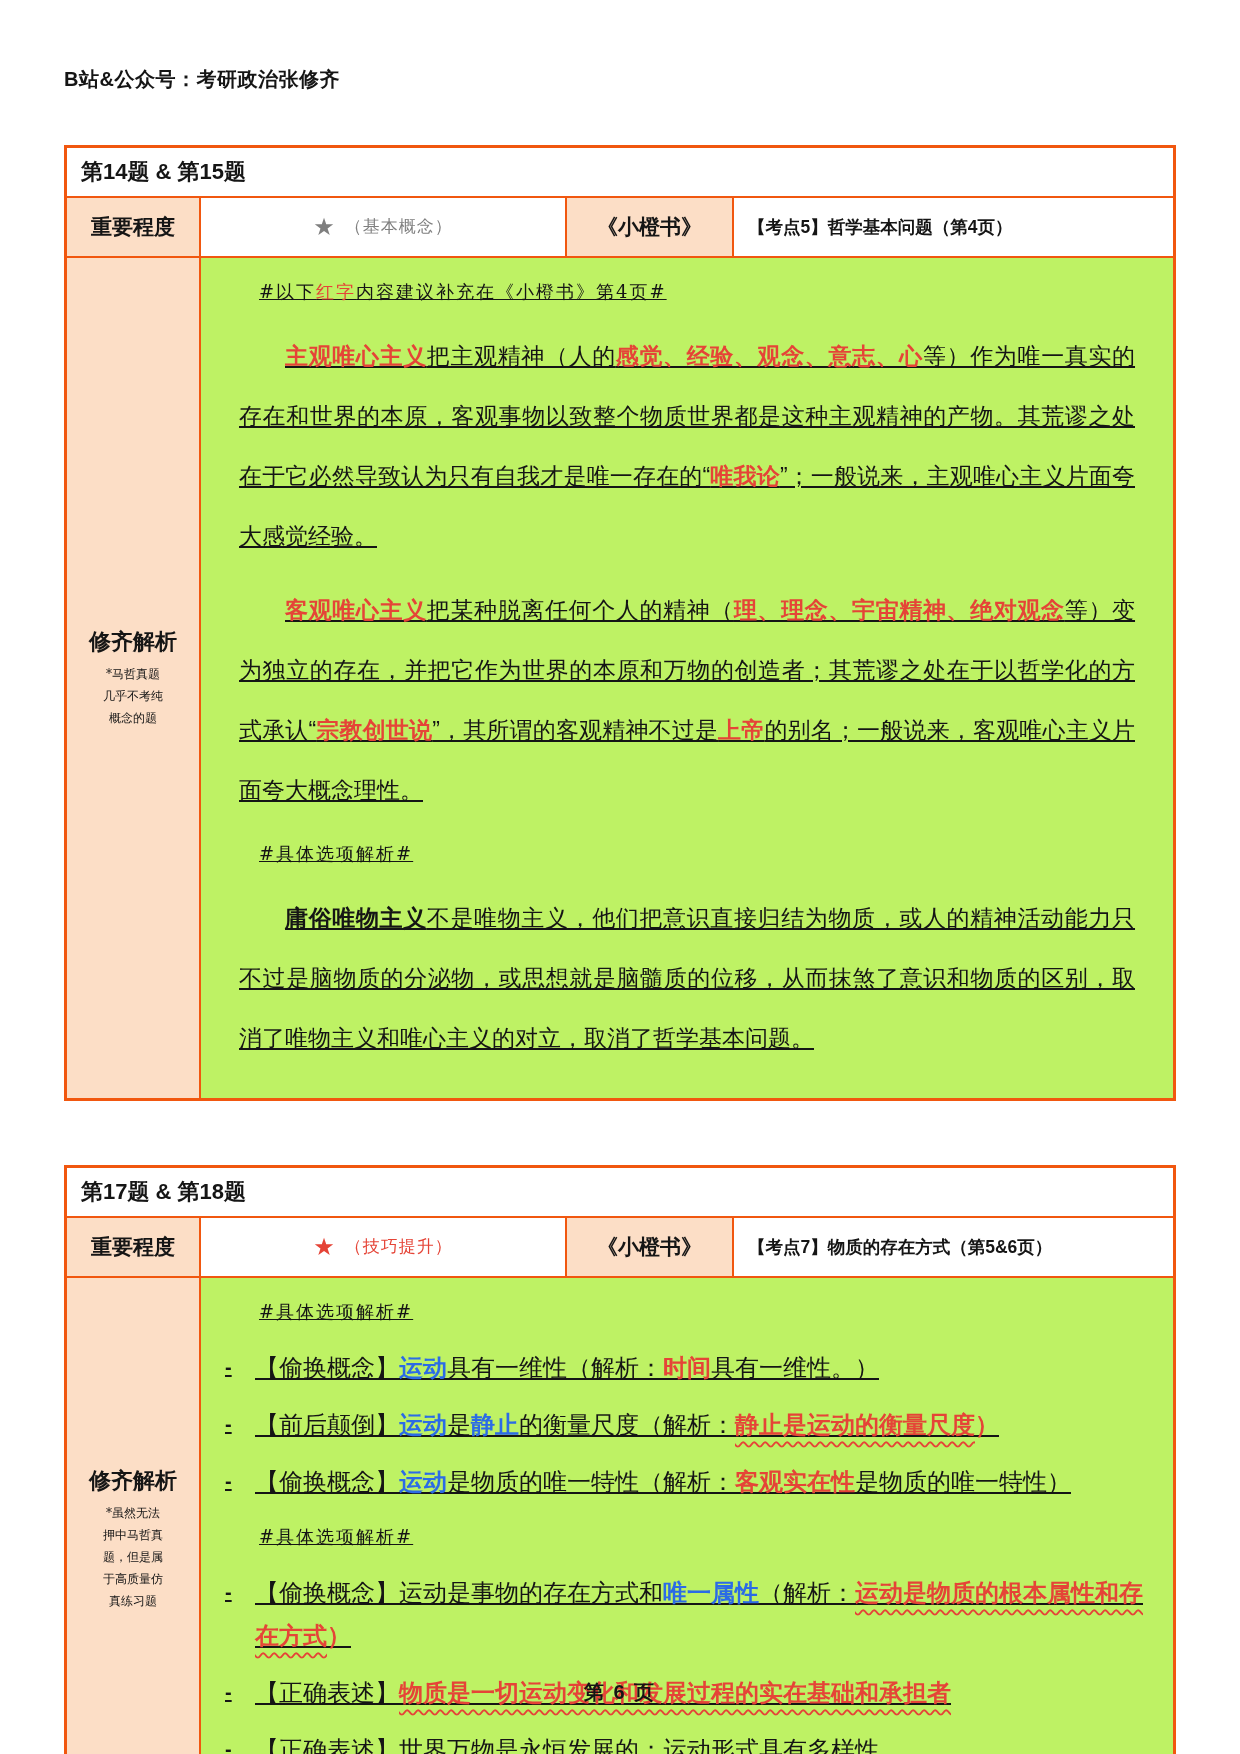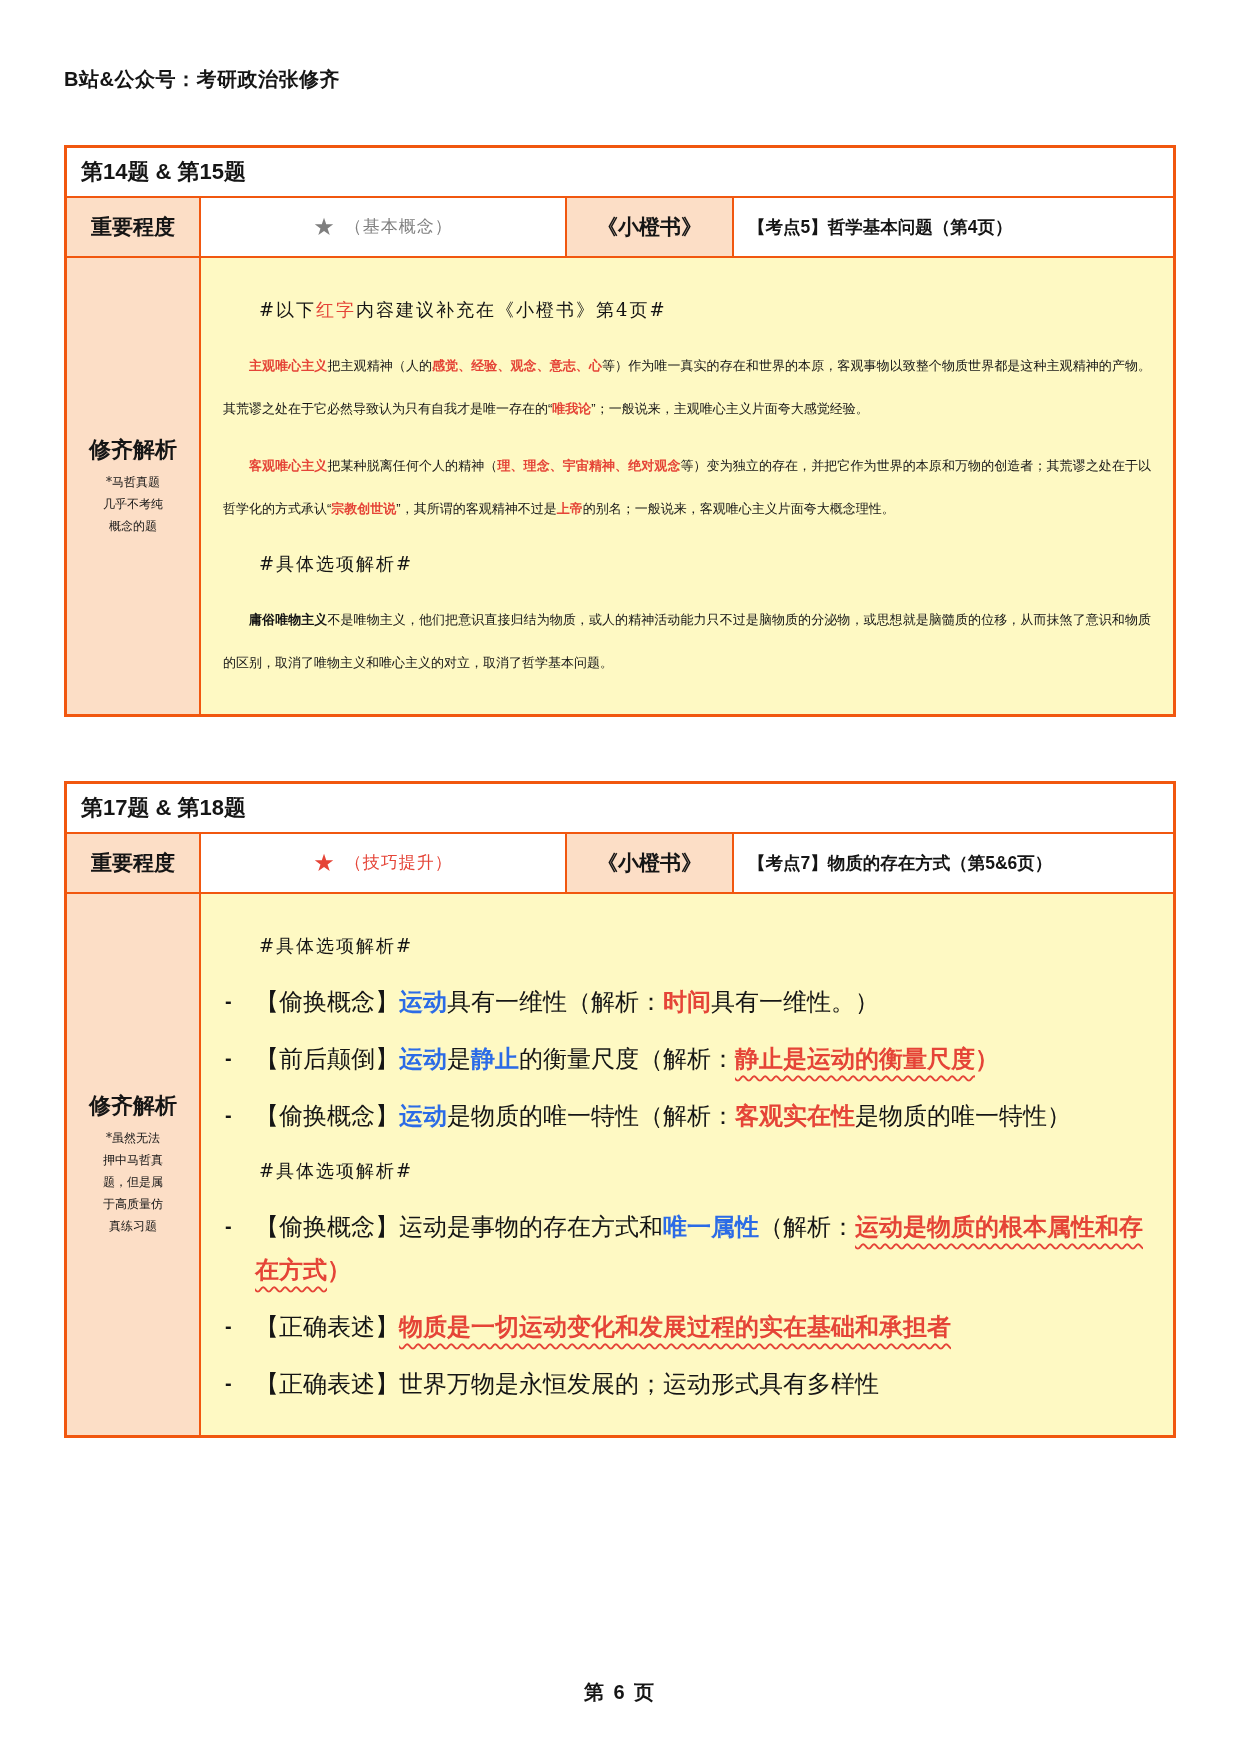--- a/index.html
+++ b/index.html
@@ -43,28 +43,28 @@
     font-size:17.5px;font-weight:bold;padding:12px 14px;min-height:58px;
   }
 
   .analysis{flex-direction:column;justify-content:center;padding:10px 4px;}
   .an-title{font-size:22px;font-weight:bold;}
   .an-note{
     font-family:"DejaVu Serif","Liberation Serif",serif;font-weight:normal;
     font-size:12px;white-space:pre-line;text-align:center;line-height:1.85;margin-top:6px;
   }
 
-  .content-cell{background:#fef9c3;padding:20px 22px 16px 22px;}
+  .content-cell{background:#bef264;padding:2px 22px 16px 22px;text-decoration:underline;}
 
   .p-hand{
     font-family:"DejaVu Serif","Liberation Serif",serif;
     font-size:18px;letter-spacing:2px;line-height:40px;margin:12px 0 12px 0;text-indent:2em;
   }
   .p-para{
-    font-size:13px;line-height:43px;text-indent:2em;text-align:justify;margin:14px 0;
+    font-size:23px;line-height:60px;text-indent:2em;text-align:justify;margin:14px 16px;
   }
   .p-bullet{display:flex;margin:14px 0;}
   .bullet-marker{flex:0 0 32px;font-weight:bold;font-size:20px;line-height:43px;padding-left:2px;}
   .bullet-content{flex:1;font-size:24px;line-height:43px;text-align:left;}
 
   .run-red{color:var(--red);}
   .run-rb{color:var(--red);font-weight:bold;}
   .run-bb{color:var(--blue);font-weight:bold;}
   .run-kb{color:var(--text);font-weight:bold;}
   .run-rw{

